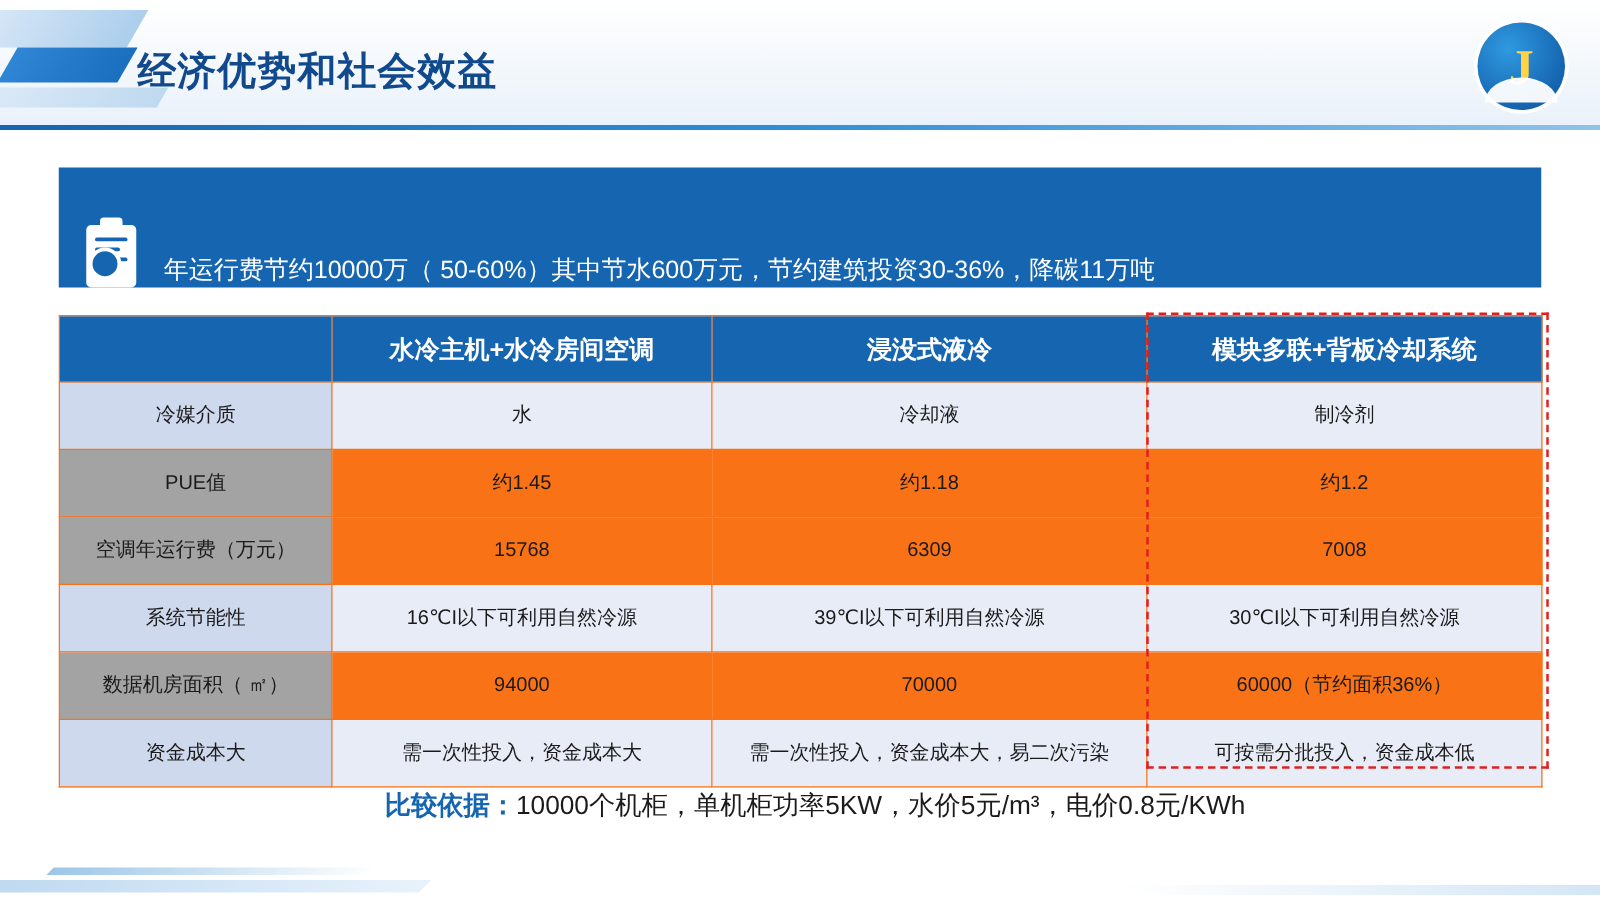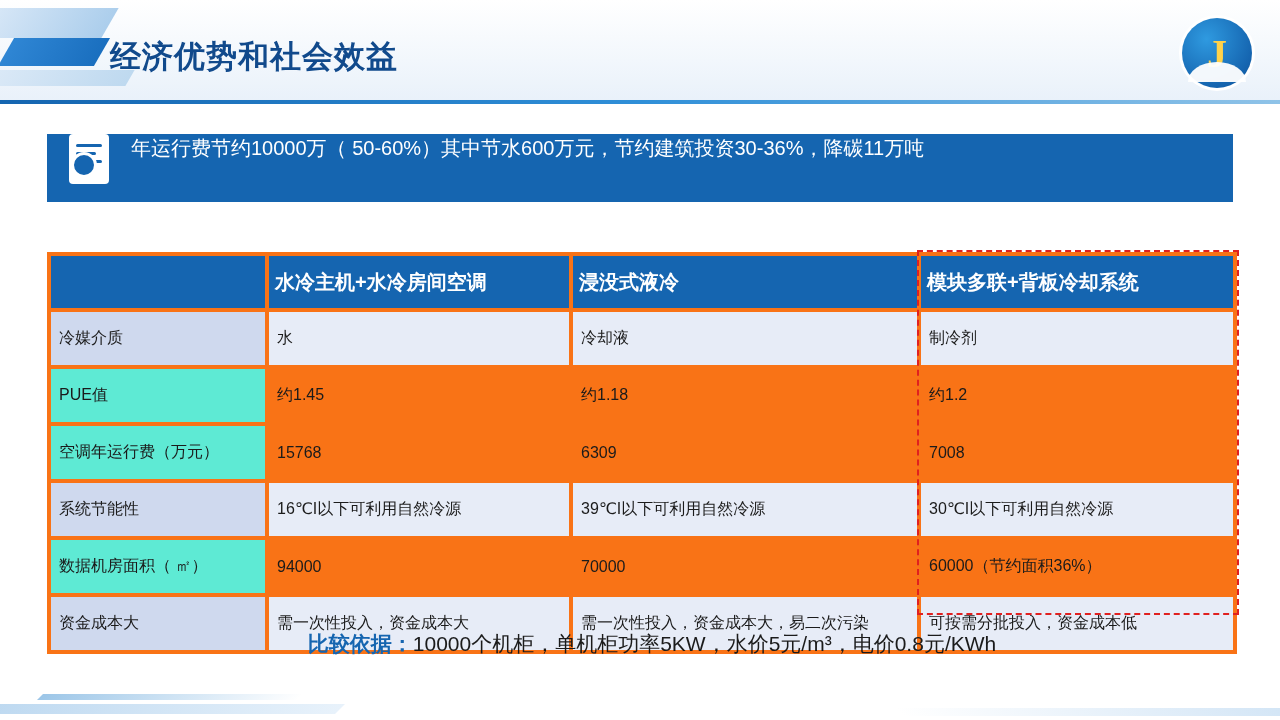--- a/index.html
+++ b/index.html
@@ -90,24 +90,24 @@
     width: 58px; height: 20px;
     background: #ffffff;
     border-radius: 50% 50% 50% 50% / 100% 100% 0 0;
     opacity: .95;
   }
 
   
   .banner {
     position: absolute;
     left: 47px; top: 134px;
-    width: 1186px; height: 68px;
+    width: 1186px; height: 96px;
     background: #1565b0;
     display: flex;
-    align-items: flex-start;
+    align-items: flex-end;
   }
   .banner-icon {
     width: 84px;
     flex: 0 0 84px;
     display: flex;
     align-items: center;
     justify-content: center;
     position: relative;
   }
   .clipboard {
@@ -164,22 +164,22 @@
     position: absolute;
     left: 47px; top: 252px;
     width: 1186px;
   }
   table.cmp {
     border-collapse: collapse;
     width: 1186px;
     table-layout: fixed;
   }
   table.cmp th, table.cmp td {
-    border: 4px solid #f97316;
-    text-align: left;
+    border: 1px solid #f97316;
+    text-align: center;
     vertical-align: middle;
     font-size: 16px;
     color: #1b1b1b;
     padding: 6px 8px;
   }
   table.cmp thead th {
     background: #1565b0;
     color: #ffffff;
     font-size: 20px;
     font-weight: bold;
@@ -194,21 +194,21 @@
     font-size: 16px;
   }
   table.cmp tbody tr td {
     background: #e7ecf7;
     height: 41px;
   }
   table.cmp tbody tr.alt td {
     background: #f97316;
   }
   table.cmp tbody tr.alt td:first-child {
-    background: #5eead4;
+    background: #a3a3a3;
   }
   col.c0 { width: 218px; }
   col.c1 { width: 304px; }
   col.c2 { width: 348px; }
   col.c3 { width: 316px; }
 
   
   .highlight-box {
     position: absolute;
     left: 917px;

